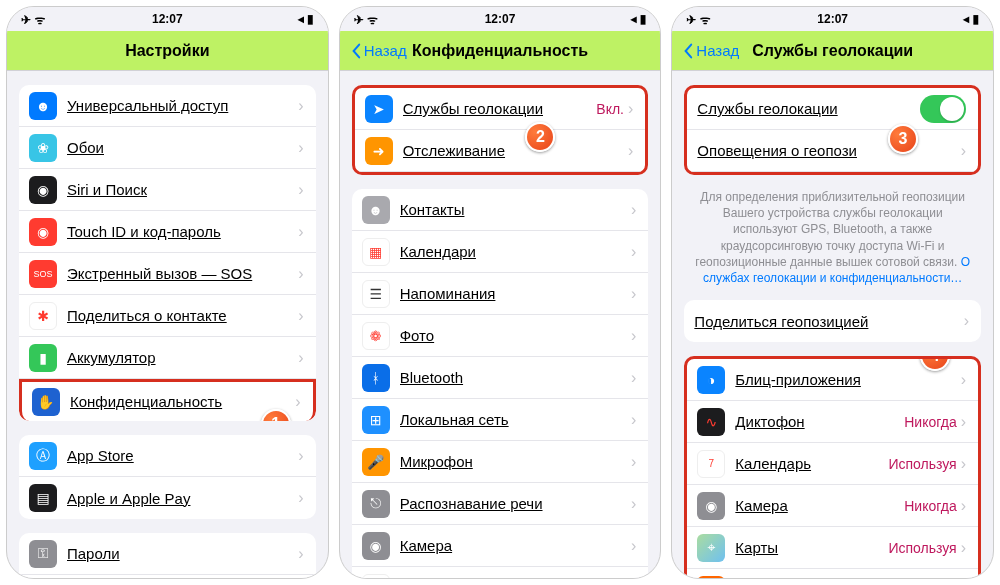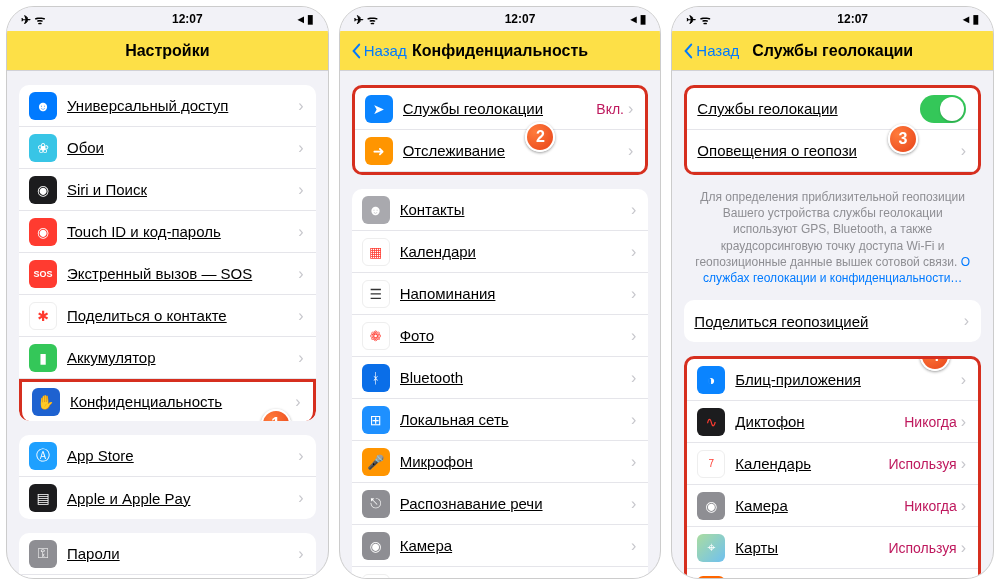--- a/index.html
+++ b/index.html
@@ -26,29 +26,29 @@
     height: 24px;
     display: flex;
     align-items: center;
     justify-content: space-between;
     padding: 0 14px;
     font-size: 12px;
     font-weight: 600;
     color: #000;
     background: #f2f2f7;
   }
-  .statusbar .center { position: absolute; left: 50%; transform: translateX(-50%); margin-left: 20px; }
+  .statusbar .center { position: absolute; left: 50%; transform: translateX(-50%); }
   .navbar {
     height: 40px;
     display: flex;
     align-items: center;
     justify-content: center;
     position: relative;
     border-bottom: 1px solid #d1d1d6;
-    background: #fde047;
+    background: #bef264;
   }
   .navbar .title { font-size: 16px; font-weight: 600; }
   .navbar .back {
     position: absolute; left: 8px; display: flex; align-items: center;
     color: #007aff; font-size: 15px;
   }
   .navbar .back svg { width: 16px; height: 16px; }
   .content { flex: 1; overflow: hidden; }
   .group {
     margin: 14px 12px;
@@ -136,21 +136,21 @@
         <div class="icon" style="background:#1c1c1e">◉</div>
         <div class="label">Siri и Поиск</div>
         <div class="chev">›</div>
       </div>
       <div class="row">
         <div class="icon" style="background:#ff3b30">◉</div>
         <div class="label">Touch ID и код-пароль</div>
         <div class="chev">›</div>
       </div>
       <div class="row">
-        <div class="icon" style="background:#ff3b30;font-size:9px;font-weight:700">SOS</div>
+        <div class="icon" style="background:#ff3b30;font-size:9px;font-weight:400">SOS</div>
         <div class="label">Экстренный вызов — SOS</div>
         <div class="chev">›</div>
       </div>
       <div class="row">
         <div class="icon" style="background:#fff;color:#ff3b30;border:1px solid #eee">✱</div>
         <div class="label">Поделиться о контакте</div>
         <div class="chev">›</div>
       </div>
       <div class="row">
         <div class="icon" style="background:#34c759">▮</div>

